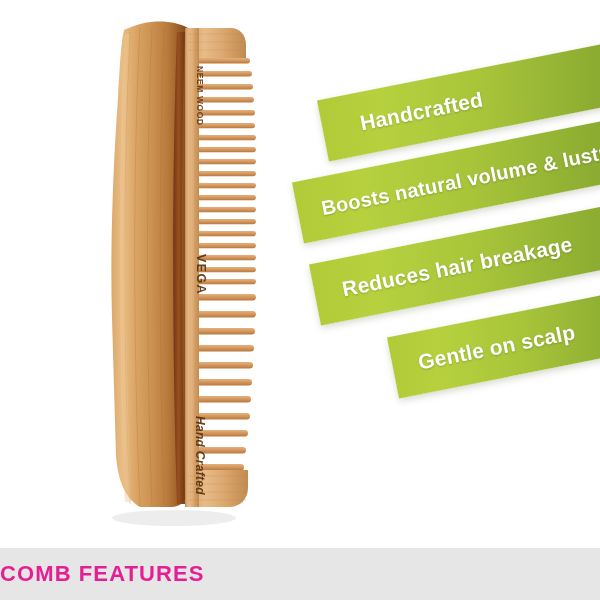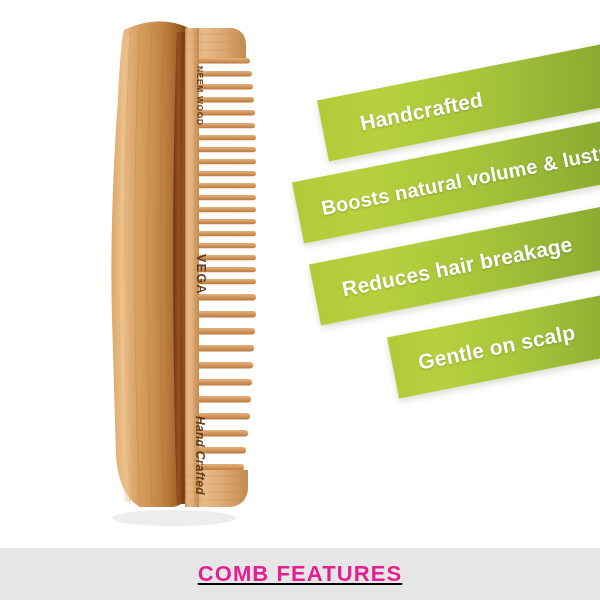--- a/index.html
+++ b/index.html
@@ -120,22 +120,20 @@
   
   #footer-bar {
     position: absolute;
     left: 0;
     top: 548px;
     width: 600px;
     height: 52px;
     background: #e7e6e6;
     display: flex;
     align-items: center;
-    justify-content: center;
-    text-decoration: underline;
   }
   #footer-title {
     color: #e51f93;
     font-size: 22px;
     font-weight: bold;
     letter-spacing: 1.1px;
   }
 </style>
 </head>
 <body>

